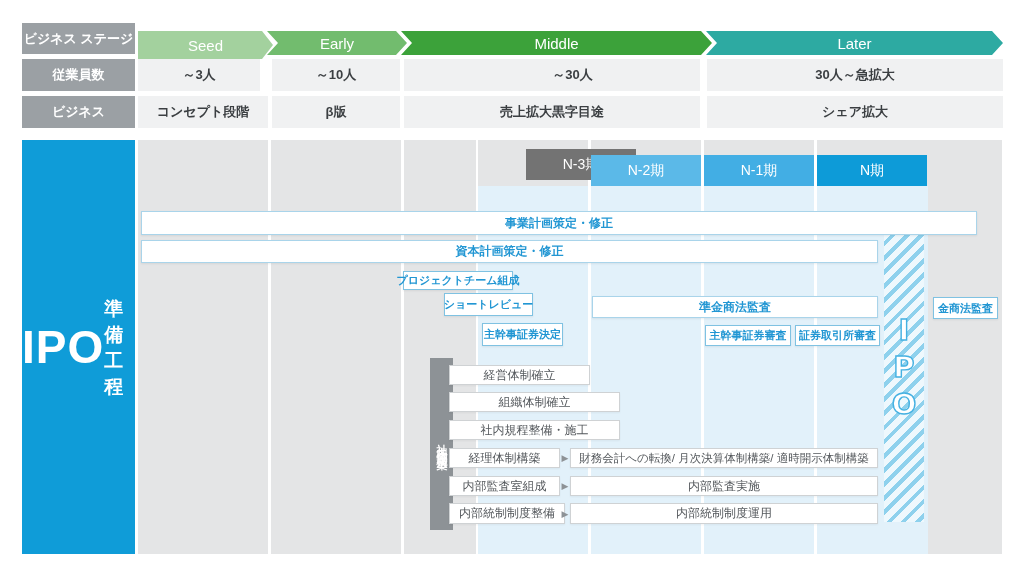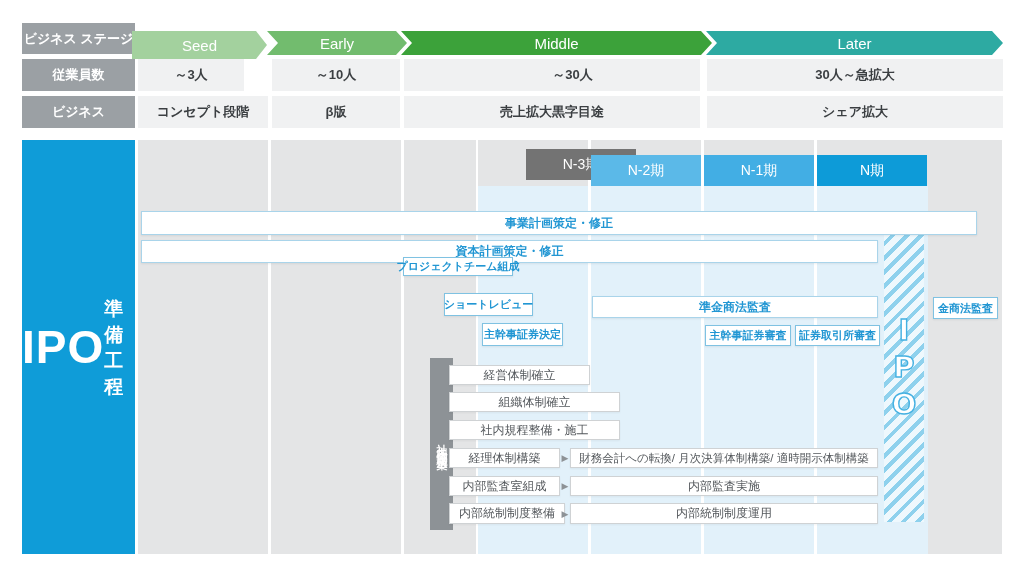--- a/index.html
+++ b/index.html
@@ -38,26 +38,26 @@
 </style>
 </head>
 <body>
 
 <div id="stage-root">
 
   <div class="abs flexc rowlabel" style="left:22px;top:23px;width:113px;height:31px;">ビジネス ステージ</div>
   <div class="abs flexc rowlabel" style="left:22px;top:59px;width:113px;height:32px;">従業員数</div>
   <div class="abs flexc rowlabel" style="left:22px;top:96px;width:113px;height:32px;">ビジネス</div>
 
-  <div class="abs flexc stage stage-first" style="left: 132px; top: 31px; width: 135px; height: 28px; background-color: rgb(163, 209, 158);">Seed</div>
+  <div class="abs flexc stage stage-first" style="left: 138px; top: 31px; width: 135px; height: 28px; background-color: rgb(163, 209, 158);">Seed</div>
   <div class="abs flexc stage stage-mid" style="left: 267px; top: 31px; width: 140px; height: 24px; background-color: rgb(114, 188, 110);">Early</div>
   <div class="abs flexc stage stage-mid" style="left: 401px; top: 31px; width: 311px; height: 24px; background-color: rgb(60, 162, 58);">Middle</div>
   <div class="abs flexc stage stage-mid" style="left: 706px; top: 31px; width: 297px; height: 24px; background-color: rgb(45, 170, 162);">Later</div>
 
-  <div class="abs flexc cell" style="left:138px;top:59px;width:106px;height:32px;">～3人</div>
+  <div class="abs flexc cell" style="left:138px;top:59px;width:122px;height:32px;">～3人</div>
   <div class="abs flexc cell" style="left:272px;top:59px;width:128px;height:32px;">～10人</div>
   <div class="abs flexc cell" style="left:404px;top:59px;width:296px;height:32px;padding-left:41px;">～30人</div>
   <div class="abs flexc cell" style="left:707px;top:59px;width:296px;height:32px;">30人～急拡大</div>
 
   <div class="abs flexc cell" style="left:138px;top:96px;width:130px;height:32px;">コンセプト段階</div>
   <div class="abs flexc cell" style="left:272px;top:96px;width:128px;height:32px;">β版</div>
   <div class="abs flexc cell" style="left:404px;top:96px;width:296px;height:32px;">売上拡大黒字目途</div>
   <div class="abs flexc cell" style="left:707px;top:96px;width:296px;height:32px;">シェア拡大</div>
 
   <div class="abs flexc blueblock" style="left: 22px; top: 140px; width: 113px; height: 414px; background-color: rgb(15, 156, 216);">
@@ -82,21 +82,21 @@
 
   <div class="abs flexc hatch" style="left:884px;top:213px;width:40px;height:309px;">
     <div class="ltr">I</div>
     <div class="ltr">P</div>
     <div class="ltr">O</div>
   </div>
 
   <div class="abs flexc barwide" style="left:141px;top:211px;width:836px;height:24px;">事業計画策定・修正</div>
   <div class="abs flexc barwide" style="left:141px;top:240px;width:737px;height:23px;">資本計画策定・修正</div>
 
-  <div class="abs flexc bluebox" style="left:403px;top:257px;width:110px;height:19px;">プロジェクトチーム組成</div>
+  <div class="abs flexc bluebox" style="left:403px;top:271px;width:110px;height:19px;">プロジェクトチーム組成</div>
   <div class="abs flexc bluebox" style="left:444px;top:293px;width:89px;height:23px;">ショートレビュー</div>
   <div class="abs flexc bluebox" style="left:482px;top:323px;width:81px;height:23px;">主幹事証券決定</div>
   <div class="abs flexc barwide" style="left:592px;top:296px;width:286px;height:22px;">準金商法監査</div>
   <div class="abs flexc bluebox" style="left:705px;top:325px;width:86px;height:21px;">主幹事証券審査</div>
   <div class="abs flexc bluebox" style="left:795px;top:325px;width:85px;height:21px;">証券取引所審査</div>
   <div class="abs flexc bluebox" style="left:933px;top:297px;width:65px;height:22px;">金商法監査</div>
 
   <div class="abs flexc vbar" style="left:430px;top:358px;width:23px;height:172px;">
     <span class="vtext">社内体制構築</span>
   </div>

